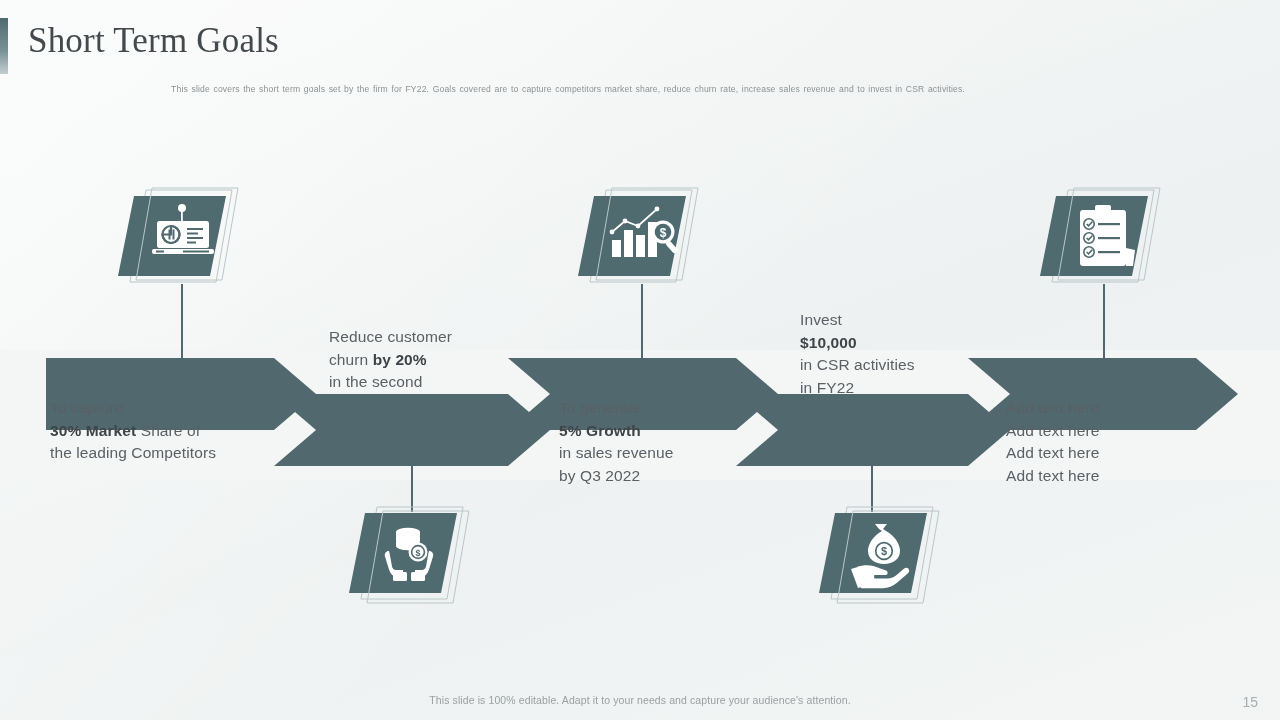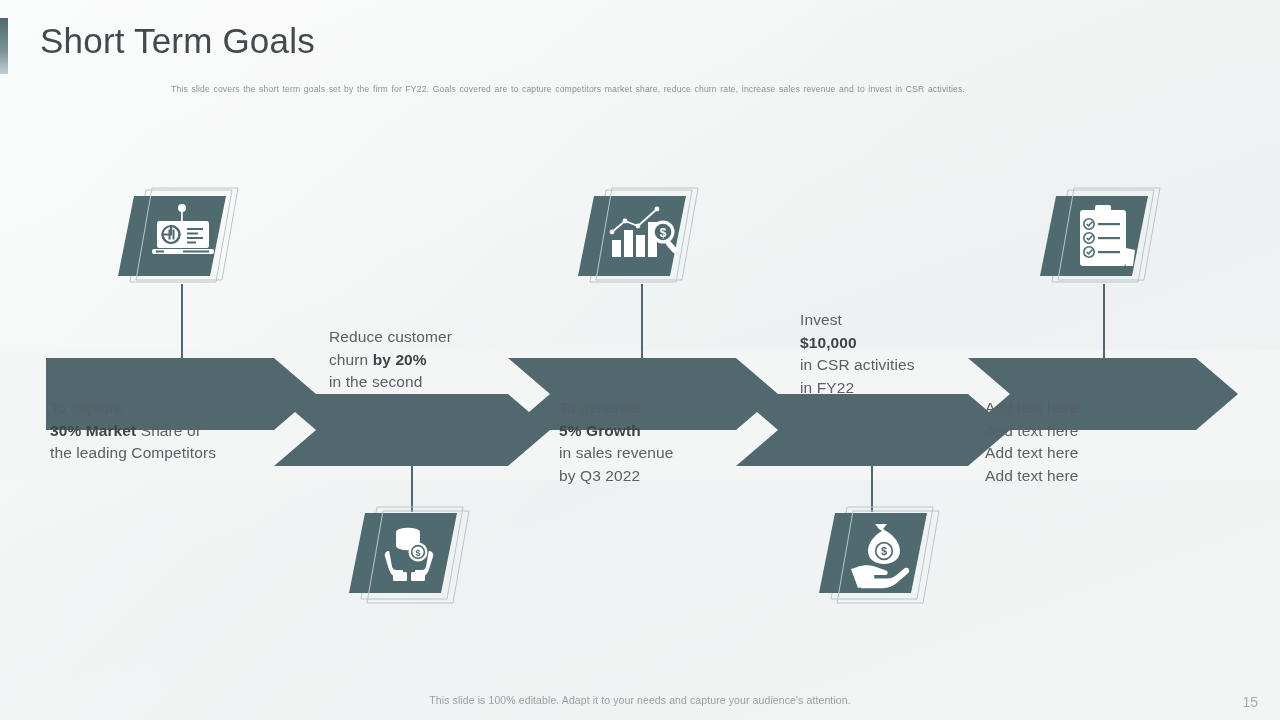--- a/index.html
+++ b/index.html
@@ -15,23 +15,23 @@
     background:
       linear-gradient(135deg, rgba(255,255,255,0.55) 0%, rgba(255,255,255,0.0) 55%),
       linear-gradient(160deg, #f7f8f8 0%, #eef1f1 55%, #f3f5f5 100%);
   }
   
   .title-accent {
     position:absolute; left:0; top:18px; width:8px; height:56px;
     background:linear-gradient(180deg,#4f6a6f 0%, #7b9397 60%, #c3cfd1 100%);
   }
   .page-title {
-    position:absolute; left:40px; top:22px;
+    position:absolute; left:28px; top:22px;
     font-size:35px; font-weight:400; color:#43494c;
-    letter-spacing:0.2px; line-height:1.1;
+    letter-spacing:0.2px; line-height:1.1;font-family:Liberation Serif, serif;
   }
   .subtitle {
     position:absolute; left:18px; top:84px; width:1100px;
     font-size:8.6px; color:#8c9295; letter-spacing:0.15px;
     word-spacing:1px;
     text-align:center;
   }
   
   .band { position:absolute; left:0; top:340; width:1280px; height:120px; }
   
@@ -238,21 +238,21 @@
     <div>by Q3 2022</div>
   </div>
 
   <div class="tblock" style="left:800px; top:309px; width:220px;">
     <div>Invest</div>
     <div><b>$10,000</b></div>
     <div>in CSR activities</div>
     <div>in FY22</div>
   </div>
 
-  <div class="tblock" style="left:985px; top:397px; width:220px;">
+  <div class="tblock" style="left:1006px; top:397px; width:220px;">
     <div>Add text here</div>
     <div>Add text here</div>
     <div>Add text here</div>
     <div>Add text here</div>
   </div>
 
   <div class="footer">This slide is 100% editable. Adapt it to your needs and capture your audience's attention.</div>
   <div class="pagenum">15</div>
 
 </div>

